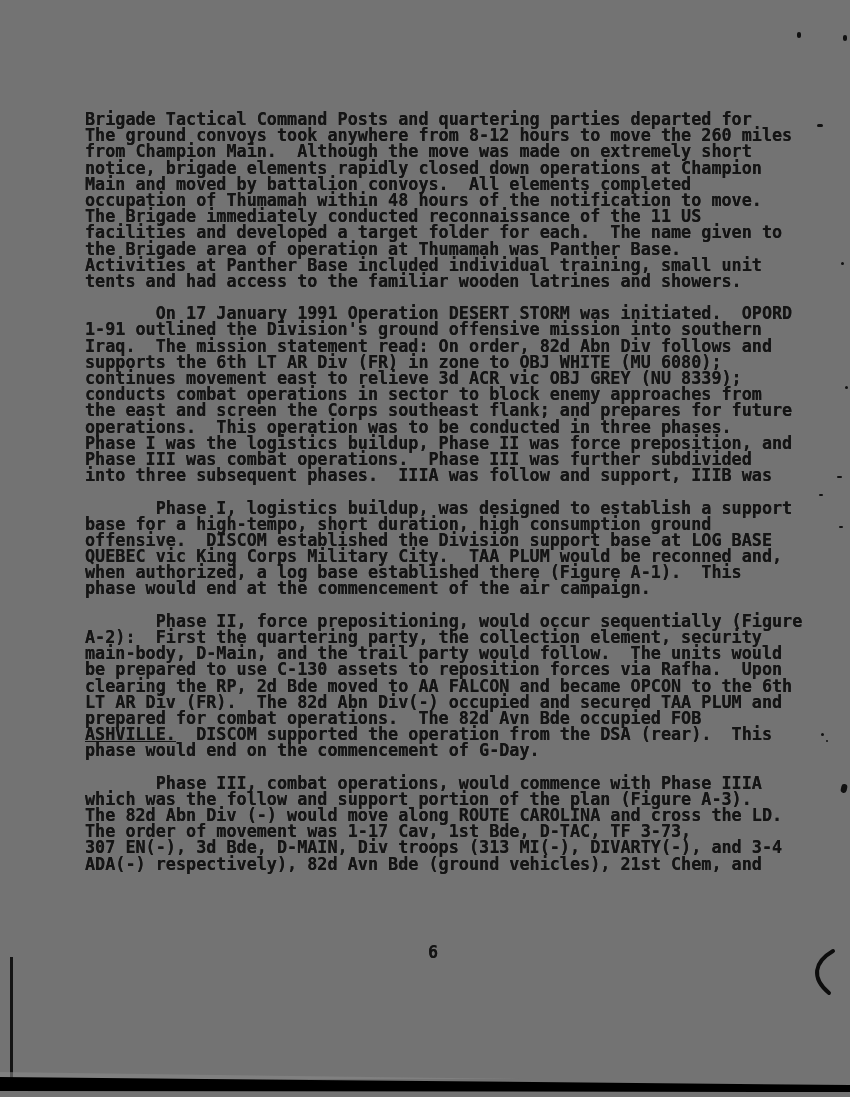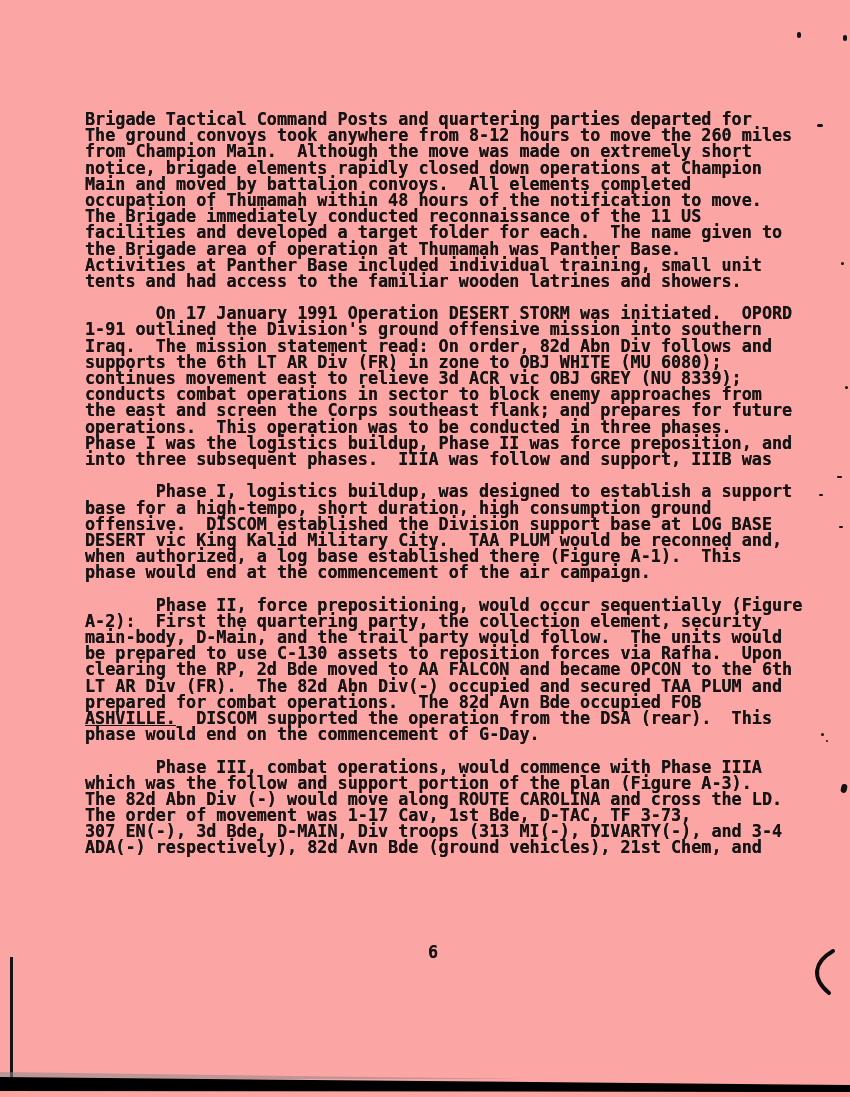--- a/index.html
+++ b/index.html
@@ -5,21 +5,21 @@
 <style>
   html, body {
     margin: 0;
     padding: 0;
     background: #ffffff;
   }
   .page {
     position: relative;
     width: 850px;
     height: 1097px;
-    background: #fca5a5;
+    background: #737373;
     overflow: hidden;
     font-family: "DejaVu Sans Mono", "Liberation Mono", monospace;
   }
   .text-block {
     position: absolute;
     left: 85px;
     top: 111px;
     width: 730px;
     color: #141414;
     font-size: 16.8px;
@@ -90,27 +90,28 @@
       <div class="para">
         <div class="line">       On 17 January 1991 Operation DESERT STORM was initiated.  OPORD</div>
         <div class="line">1-91 outlined the Division's ground offensive mission into southern</div>
         <div class="line">Iraq.  The mission statement read: On order, 82d Abn Div follows and</div>
         <div class="line">supports the 6th LT AR Div (FR) in zone to OBJ WHITE (MU 6080);</div>
         <div class="line">continues movement east to relieve 3d ACR vic OBJ GREY (NU 8339);</div>
         <div class="line">conducts combat operations in sector to block enemy approaches from</div>
         <div class="line">the east and screen the Corps southeast flank; and prepares for future</div>
         <div class="line">operations.  This operation was to be conducted in three phases.</div>
         <div class="line">Phase I was the logistics buildup, Phase II was force preposition, and</div>
+        <div class="line">Phase III was combat operations.  Phase III was further subdivided</div>
         <div class="line">into three subsequent phases.  IIIA was follow and support, IIIB was</div>
       </div>
       <div class="para">
         <div class="line">       Phase I, logistics buildup, was designed to establish a support</div>
         <div class="line">base for a high-tempo, short duration, high consumption ground</div>
         <div class="line">offensive.  DISCOM established the Division support base at LOG BASE</div>
-        <div class="line">DESERT vic King Kalid Military City.  TAA PLUM would be reconned and,</div>
+        <div class="line">QUEBEC vic King Corps Military City.  TAA PLUM would be reconned and,</div>
         <div class="line">when authorized, a log base established there (Figure A-1).  This</div>
         <div class="line">phase would end at the commencement of the air campaign.</div>
       </div>
       <div class="para">
         <div class="line">       Phase II, force prepositioning, would occur sequentially (Figure</div>
         <div class="line">A-2):  First the quartering party, the collection element, security</div>
         <div class="line">main-body, D-Main, and the trail party would follow.  The units would</div>
         <div class="line">be prepared to use C-130 assets to reposition forces via Rafha.  Upon</div>
         <div class="line">clearing the RP, 2d Bde moved to AA FALCON and became OPCON to the 6th</div>
         <div class="line">LT AR Div (FR).  The 82d Abn Div(-) occupied and secured TAA PLUM and</div>

